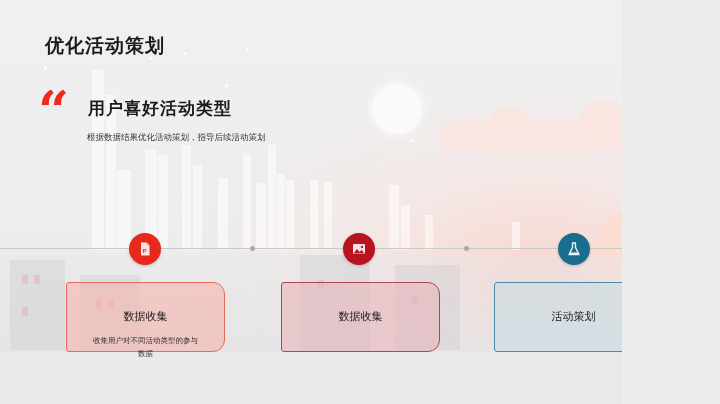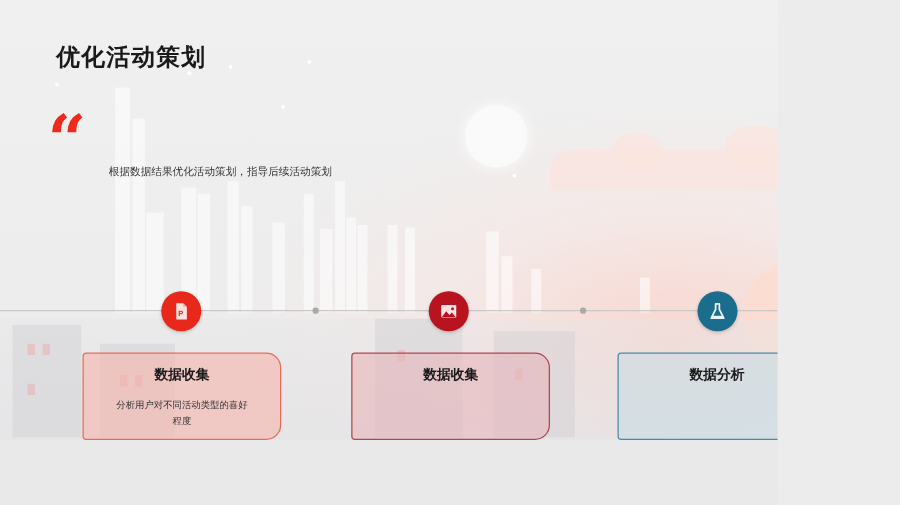--- a/index.html
+++ b/index.html
@@ -83,22 +83,22 @@
       display: flex; align-items: center; justify-content: center;
       box-shadow: 0 1px 3px rgba(0,0,0,0.2);
     }
     .node svg { width: 16px; height: 16px; }
     .card {
       position: absolute; top: 282px; width: 159px; height: 70px;
       border-radius: 3px 12px 12px 3px; border: 1px solid;
       text-align: center;
     }
     .card-title {
-      display: block; margin-top: 9px;
-      font-size: 11px; font-weight: bold; color: #1a1a1a;
+      display: block; margin-top: 26px;
+      font-size: 11px; font-weight: normal; color: #1a1a1a;
     }
     .card-text {
       display: block; margin: 10px auto 0; width: 112px;
       font-size: 7.5px; color: #333; line-height: 13px;
     }
   </style>
 </head>
 <body>
 
 <div class="slide">
@@ -148,51 +148,52 @@
   <div class="star" style="left:44px;top:66px;"></div>
   <div class="star" style="left:183px;top:52px;"></div>
   <div class="star" style="left:246px;top:48px;"></div>
   <div class="star" style="left:150px;top:57px;"></div>
   <div class="star" style="left:225px;top:84px;"></div>
   <div class="star" style="left:410px;top:139px;"></div>
 
   <div class="title">优化活动策划</div>
 
   <div class="quote-mark">“</div>
+  <div class="subtitle">用户喜好活动类型</div>
   <div class="desc">根据数据结果优化活动策划，指导后续活动策划</div>
 
   <div class="timeline"></div>
   <div class="dot" style="left:250px;"></div>
   <div class="dot" style="left:464px;"></div>
 
   <div class="node" style="left:129px;background:#e8281a;">
     <svg viewBox="0 0 16 16">
       <path d="M4 1.5h5.5L12.5 4.5V14.5H4Z" fill="#fbe3e0"></path>
       <path d="M9.5 1.5V4.5H12.5" fill="#f4b8b0"></path>
       <text x="5.6" y="12" font-size="6" font-weight="bold" fill="#e8281a" font-family="Liberation Sans, sans-serif">P</text>
     </svg>
   </div>
   <div class="card" style="left:66px;background:rgba(246,180,172,0.6);border-color:#e86a5a;">
     <span class="card-title">数据收集</span>
-    <span class="card-text">分析用户对不同活动类型的喜好程度</span>
+    <span class="card-text">收集用户对不同活动类型的参与数据</span>
   </div>
 
   <div class="node" style="left:343px;background:#b8141f;">
     <svg viewBox="0 0 16 16">
       <rect x="2" y="3" width="12" height="10" rx="1" fill="#fbe3e5"></rect>
       <path d="M2.5 12.5L6 8l2.5 3 2-2 3 3.5Z" fill="#b8141f"></path>
       <circle cx="11" cy="6" r="1.2" fill="#b8141f"></circle>
     </svg>
   </div>
   <div class="card" style="left:281px;background:rgba(232,182,186,0.6);border-color:#b04650;">
     <span class="card-title">数据收集</span>
   </div>
 
   <div class="node" style="left:558px;background:#1a6d8c;">
     <svg viewBox="0 0 16 16">
       <path d="M6 2h4M6.5 2v4.5L3 13.5h10L9.5 6.5V2" fill="none" stroke="#e8f3f7" stroke-width="1.4" stroke-linejoin="round"></path>
       <path d="M4.3 11.5h7.4L12.7 13.3H3.3Z" fill="#e8f3f7"></path>
     </svg>
   </div>
   <div class="card" style="left:494px;background:rgba(200,220,228,0.6);border-color:#4a8aa6;">
-    <span class="card-title">数据分析</span>
+    <span class="card-title">活动策划</span>
   </div>
 </div>
 
 </body></html>

